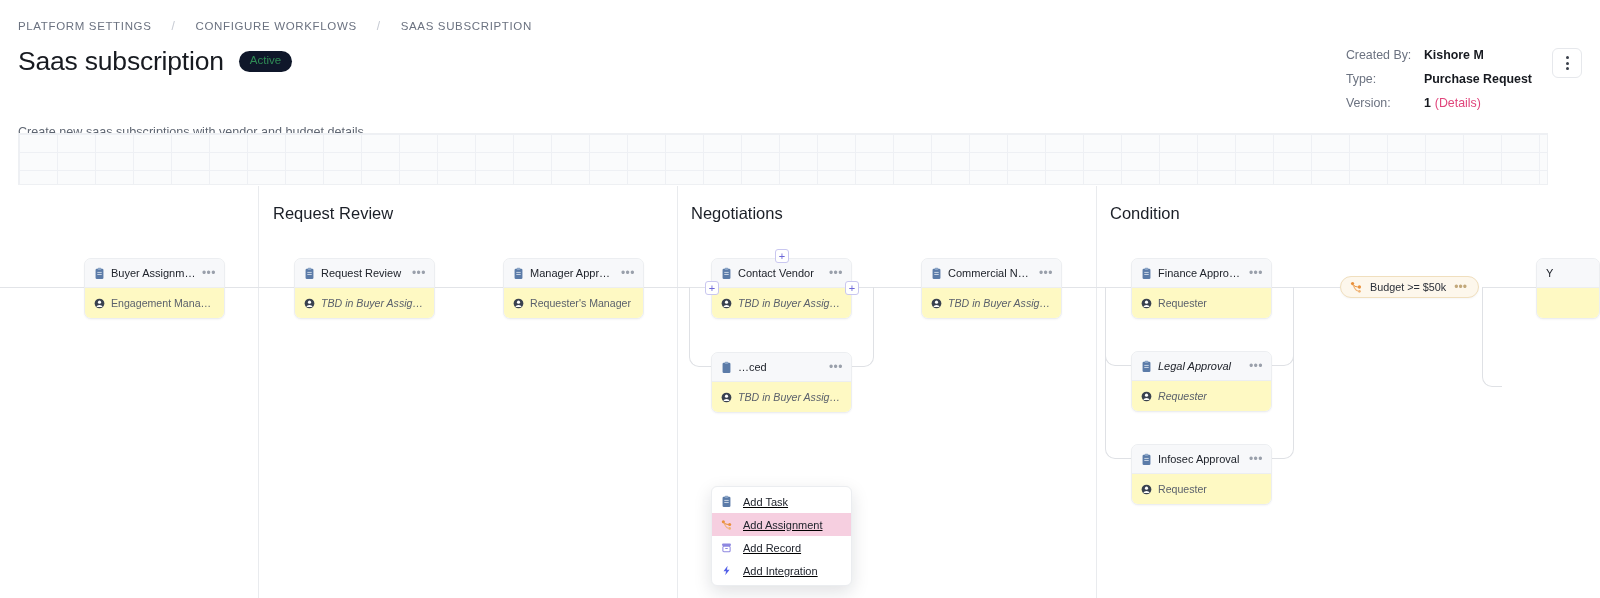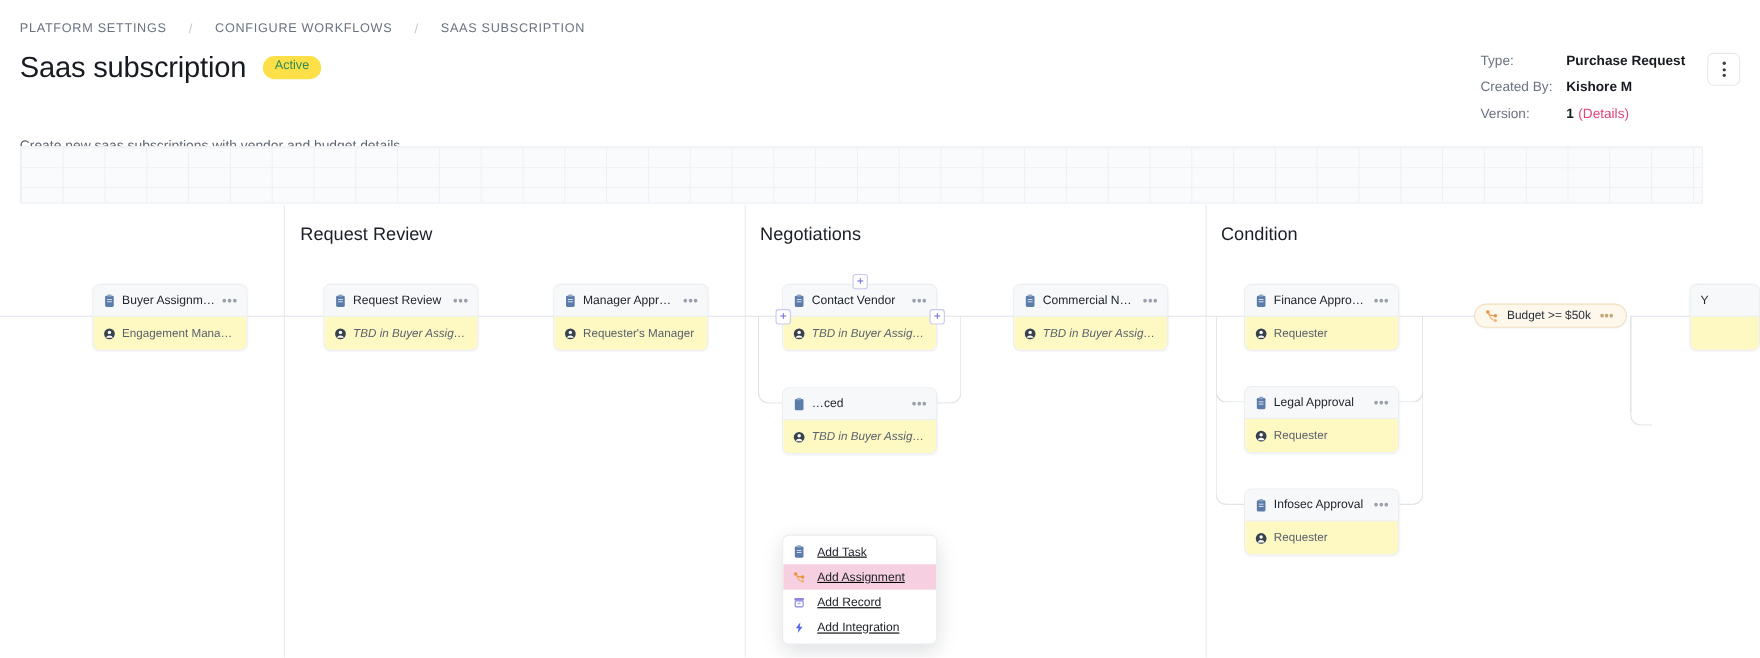--- a/index.html
+++ b/index.html
@@ -18,21 +18,21 @@
     font-size: 11.5px; letter-spacing: .65px; color: #6b7280;
   }
   .crumb { color:#6b7280; text-transform: uppercase; white-space: nowrap; }
   .crumb.last { color:#6b7280; }
   .crumb-sep { color:#c5c9d2; font-size: 12px; }
 
   
   .title-row { position:absolute; left:18px; top:46px; display:flex; align-items:center; gap:15px; }
   .page-title { font-size: 26.5px; font-weight: 400; color:#171a20; letter-spacing:-.2px; }
   .badge-active {
-    background:#fde047; color:#2f8c55; font-size:11.5px;
+    background:#0f172a; color:#2f8c55; font-size:11.5px;
     padding:4px 11px 5px; border-radius:11px; line-height:1;
   }
   .subtitle { position:absolute; left:18px; top:79px; font-size:12.6px; color:#5f6672;margin-top:46px; }
 
   
   .meta { position:absolute; right:68px; top:48px; }
   .meta-row { display:flex; align-items:baseline; height:24px; font-size:12.4px; }
   .meta-label { width:78px; color:#6b7280; }
   .meta-value { color:#171a20; font-weight:bold; }
   .meta-value.version { font-weight:bold; }
@@ -131,26 +131,26 @@
   </div>
 
   <div class="title-row">
     <div class="page-title">Saas subscription</div>
     <div class="badge-active">Active</div>
   </div>
   <div class="subtitle">Create new saas subscriptions with vendor and budget details</div>
 
   <div class="meta">
     <div class="meta-row">
+      <span class="meta-label">Created By:</span>
+      <span class="meta-value">Kishore M</span>
+    </div>
+    <div class="meta-row">
       <span class="meta-label">Type:</span>
       <span class="meta-value">Purchase Request</span>
-    </div>
-    <div class="meta-row">
-      <span class="meta-label">Created By:</span>
-      <span class="meta-value">Kishore M</span>
     </div>
     <div class="meta-row">
       <span class="meta-label">Version:</span>
       <span class="meta-value version">1</span>
       <span class="meta-details">(Details)</span>
     </div>
   </div>
 
   <div class="kebab-btn">
     <i></i>
@@ -351,21 +351,21 @@
       <div class="node-body">
         <svg class="ico" viewBox="0 0 14 14">
           <circle cx="7" cy="7" r="6.2" fill="#39414f"></circle>
           <circle cx="7" cy="5.3" r="2" fill="#fff"></circle>
           <path d="M2.9 11.6a4.4 4.4 0 0 1 8.2 0" fill="#fff"></path>
         </svg>
         <span class="node-sub">Requester</span>
       </div>
     </div>
 
-    <div class="node" style="left:1131px; top:165px;">
+    <div class="node" style="left:1131px; top:165px;font-style:italic;">
       <div class="node-head">
         <svg class="ico" viewBox="0 0 14 16">
           <rect x="2" y="2" width="10" height="13" rx="1.6" fill="#5b7ba8"></rect>
           <rect x="4.7" y="0.6" width="4.6" height="2.8" rx="1" fill="#8aa4c6"></rect>
           <rect x="4.2" y="6" width="5.6" height="1" fill="#e8eef6"></rect>
           <rect x="4.2" y="8.6" width="5.6" height="1" fill="#e8eef6"></rect>
         </svg>
         <span class="node-title">Legal Approval</span>
         <span class="node-dots">•••</span>
       </div>

